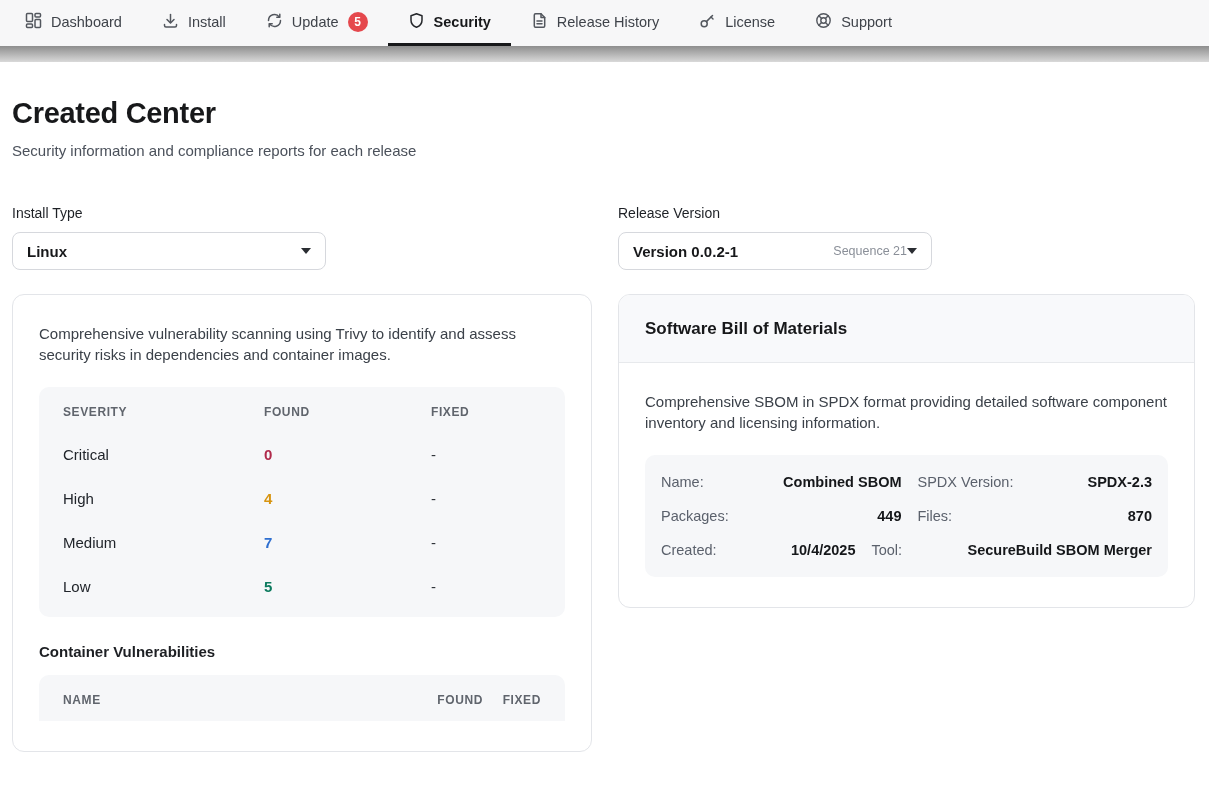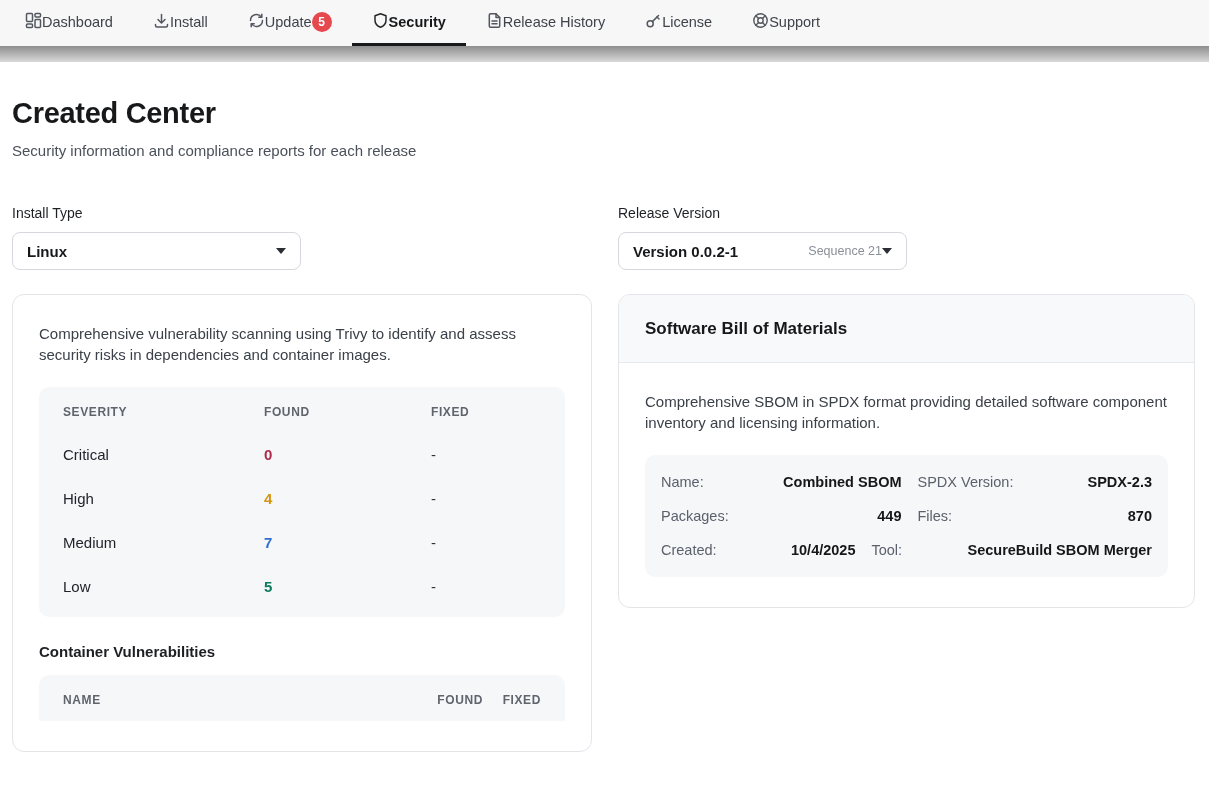--- a/index.html
+++ b/index.html
@@ -1,41 +1,41 @@
 <!DOCTYPE html>
 <html><head>
 <meta charset="utf-8">
 <style>
   * { margin: 0; padding: 0; box-sizing: border-box; }
   html, body { width: 1209px; height: 787px; overflow: hidden; background: #fff;
     font-family: "Liberation Sans", "DejaVu Sans", sans-serif; }
 
   
   .nav { height: 46px; background: #f7f7f8; display: flex; align-items: stretch; padding-left: 5px; }
-  .tab { display: flex; align-items: center; padding: 0 20px; cursor: pointer;
+  .tab { display: flex; align-items: center; gap: 9px; padding: 0 20px; cursor: pointer;
     font-size: 14.5px; font-weight: 500; color: #3f434a; border-bottom: 3px solid transparent; }
   .tab svg { stroke: #53575e; }
   .tab.active { color: #17181a; font-weight: 600; border-bottom-color: #17181a; }
   .tab.active svg { stroke: #25272b; }
   .badge { width: 20px; height: 20px; border-radius: 50%; color: #fff; font-size: 12px;
     font-weight: 700; display: flex; align-items: center; justify-content: center; }
 
   .scroll-shadow { height: 16px; background: linear-gradient(to bottom, #8e8e8e, #d9d9d9); }
 
   
   .main { padding: 0 12px; }
   .page-title { margin-top: 35px; font-size: 29px; font-weight: 700; color: #17181a; letter-spacing: -0.3px; }
   .page-subtitle { margin-top: 12px; font-size: 15px; color: #4b515b; }
 
   
   .filters { display: flex; gap: 26px; margin-top: 46px; }
   .filter-col1 { width: 580px; }
   .filter-col2 { width: 577px; }
   .filter-label { font-size: 14px; color: #1d2025; margin-bottom: 11px; }
-  .select { width: 289px; height: 38px; background: #fff; border: 1px solid #d6d8dd; border-radius: 8px;
+  .select { width: 314px; height: 38px; background: #fff; border: 1px solid #d6d8dd; border-radius: 8px;
     display: flex; align-items: center; justify-content: space-between; padding: 0 14px; cursor: pointer; }
   .select-value { font-size: 15px; font-weight: 700; color: #17181a; }
   .caret { width: 0; height: 0; border-left: 5px solid transparent; border-right: 5px solid transparent;
     border-top: 6px solid #2a2d32; }
   .select-right { display: flex; align-items: center; }
   .sequence { font-size: 12.5px; color: #8a8f98; }
 
   
   .cards { display: flex; gap: 26px; margin-top: 24px; align-items: flex-start; }
   .card { background: #fff; border: 1px solid #e3e5e9; border-radius: 12px; overflow: hidden; }

